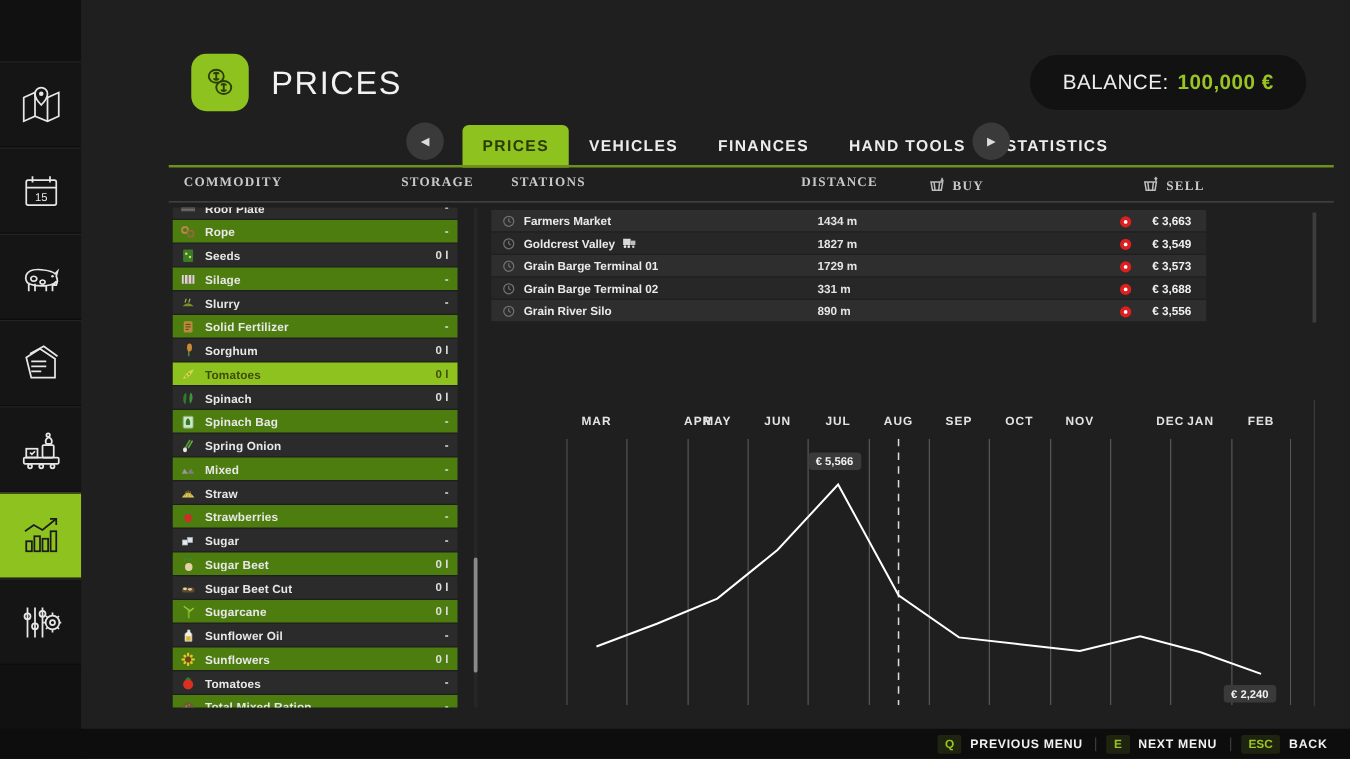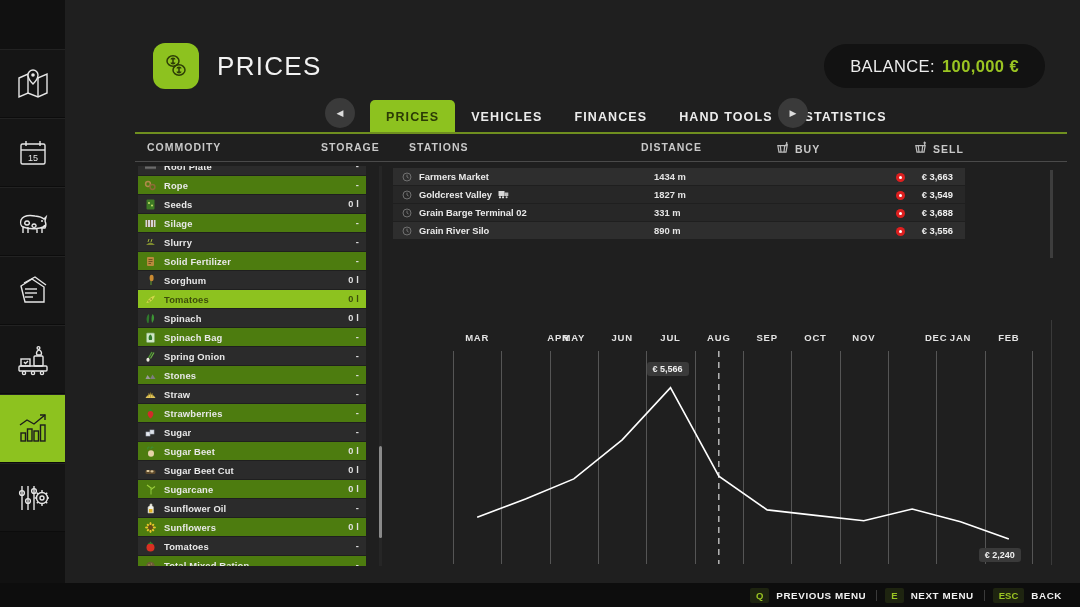--- a/index.html
+++ b/index.html
@@ -82,26 +82,26 @@
     background: #8dc21f; color: #2b3b06;
     border-radius: 5px 5px 0 0;
     min-width: 66px;
   }
 
   
   #colheads {
     position: absolute; left: 70px; right: 13px; top: 141px; height: 20px;
     color: #c9c9c9; font-size: 10.5px; font-weight: bold; letter-spacing: 1px;
   }
-  #colheads .ch { position: absolute; top: 0; white-space: nowrap; display: flex; align-items: center; gap: 6px; }
+  #colheads .ch { position: absolute; top: 0; white-space: nowrap; display: flex; align-items: center; gap: 6px; font-family: Liberation Serif, serif; }
   #ch-commodity { left: 12px; }
   #ch-storage  { left: 186px; }
   #ch-stations { left: 274px; }
   #ch-distance { left: 506px; }
-  #ch-buy      { left: 641px; }
+  #ch-buy      { left: 608px; }
   #ch-sell     { left: 779px; }
   #colheads svg { width: 13px; height: 13px; }
   #colheads svg * { stroke: #bdbdbd; fill: none; stroke-width: 1.3; }
   #head-rule { position: absolute; left: 70px; right: 13px; top: 161px; height: 1px; background: #4a4a4a; }
 
   
   #commodity-panel {
     position: absolute; left: 73px; top: 166px; width: 237px; height: 400px;
     overflow: hidden;
   }
@@ -467,21 +467,21 @@
             <span class="cname">Spring Onion</span>
             <span class="cstore">-</span>
           </div>
           <div class="crow alt">
             <span class="ci">
               <svg viewBox="0 0 13 13">
                 <path d="M1.5 10 L3.5 6 L6.5 10 Z" fill="#9a9a9a"></path>
                 <path d="M6 10 L8.5 5.5 L11.5 10 Z" fill="#7d7d7d"></path>
               </svg>
             </span>
-            <span class="cname">Stones</span>
+            <span class="cname">Mixed</span>
             <span class="cstore">-</span>
           </div>
           <div class="crow">
             <span class="ci">
               <svg viewBox="0 0 13 13">
                 <path d="M1.5 10 Q6.5 2.5 11.5 10 Z" fill="#e2c65c"></path>
                 <path d="M4 9 L5 5 M6.5 9.5 L6.5 4.5 M9 9 L8 5" stroke="#a98f2c" stroke-width=".7"></path>
               </svg>
             </span>
             <span class="cname">Straw</span>
@@ -632,20 +632,38 @@
                 <circle cx="8.6" cy="7.3" r="1" fill="#cfcfcf"></circle>
               </svg>
             </span>
           </span>
           <span class="sdist">1827 m</span>
           <span class="sprice">
             <span class="dot" style="background: rgb(221, 31, 31);">
               <i></i>
             </span>
             <span class="pv">€ 3,549</span>
+          </span>
+        </div>
+        <div class="srow">
+          <span class="sicon">
+            <svg viewBox="0 0 10 10">
+              <circle cx="5" cy="5" r="4" fill="none" stroke="#707070" stroke-width="1"></circle>
+              <path d="M5 2.6 L5 5 L6.6 6" stroke="#707070" stroke-width="1" fill="none"></path>
+            </svg>
+          </span>
+          <span class="sname">
+            <span>Grain Barge Terminal 01</span>
+          </span>
+          <span class="sdist">1729 m</span>
+          <span class="sprice">
+            <span class="dot" style="background: rgb(221, 31, 31);">
+              <i></i>
+            </span>
+            <span class="pv">€ 3,573</span>
           </span>
         </div>
         <div class="srow alt">
           <span class="sicon">
             <svg viewBox="0 0 10 10">
               <circle cx="5" cy="5" r="4" fill="none" stroke="#707070" stroke-width="1"></circle>
               <path d="M5 2.6 L5 5 L6.6 6" stroke="#707070" stroke-width="1" fill="none"></path>
             </svg>
           </span>
           <span class="sname">

